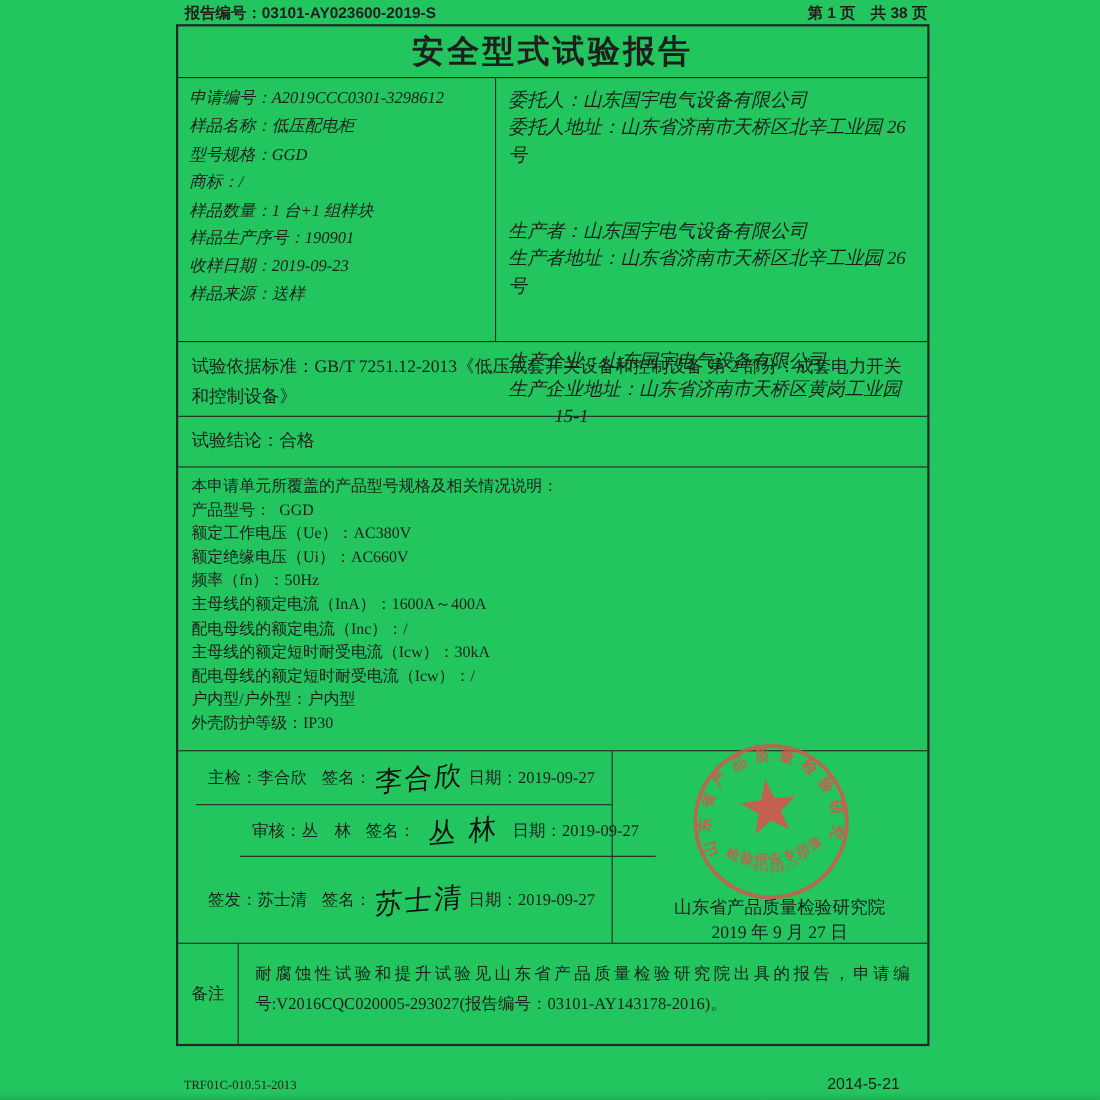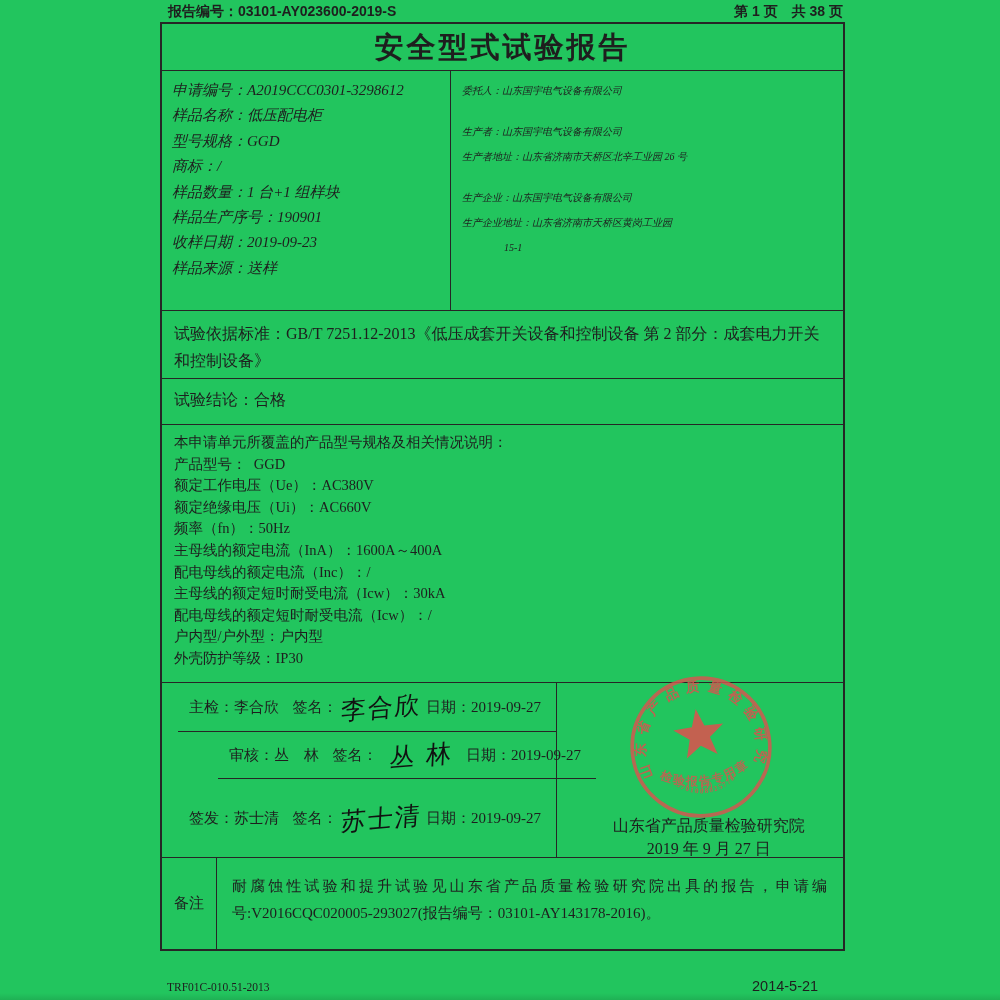--- a/index.html
+++ b/index.html
@@ -28,23 +28,23 @@
     border-bottom:1.5px solid #262626; }
 
   .row-title { top:0; height:47px; text-align:center; }
   .title-text { font-size:29px; font-weight:bold; letter-spacing:3px; line-height:46px; }
 
   .row-info { top:47px; height:240px;font-style:italic; }
   .info-left { position:absolute; left:0; top:0; width:289px; height:100%;
     border-right:1.5px solid #262626; box-sizing:border-box; padding:7px 0 0 10px; }
   .info-left .ln { font-size:15px; line-height:25.4px; white-space:nowrap; }
   .info-right { position:absolute; left:290px; top:0; right:0; height:100%; padding:7px 6px 0 10px; box-sizing:border-box; }
-  .info-right .ln { font-size:10px; line-height:25px; }
+  .info-right .ln { font-size:17px; line-height:25px; }
   .grp { margin-top:0; }
-  .grp + .grp { margin-top:16px; }
+  .grp + .grp { margin-top:44px; }
   .indent { padding-left:42px; }
 
   .row-standard { top:287px; height:68px; padding:9px 12px 0 12px; font-size:16px; line-height:27px; }
   .row-conclusion { top:355px; height:46px; padding:11px 12px 0 12px; font-size:16px; }
 
   .row-details { top:401px; height:258px; padding:7px 12px 0 12px; }
   .row-details .ln { font-size:14.5px; line-height:21.6px; white-space:pre-wrap; }
 
   .row-sign { top:659px; height:175px; border-bottom:1.5px solid #262626; }
   .sign-left { position:absolute; left:16px; top:0; width:379px; height:100%;
@@ -104,20 +104,21 @@
         <div class="ln">型号规格：GGD</div>
         <div class="ln">商标：/</div>
         <div class="ln">样品数量：1 台+1 组样块</div>
         <div class="ln">样品生产序号：190901</div>
         <div class="ln">收样日期：2019-09-23</div>
         <div class="ln">样品来源：送样</div>
       </div>
       <div class="info-right">
         <div class="grp">
           <div class="ln">委托人：山东国宇电气设备有限公司</div>
+          <div class="ln">委托人地址：山东省济南市天桥区北辛工业园 26 号</div>
         </div>
         <div class="grp">
           <div class="ln">生产者：山东国宇电气设备有限公司</div>
           <div class="ln">生产者地址：山东省济南市天桥区北辛工业园 26 号</div>
         </div>
         <div class="grp">
           <div class="ln">生产企业：山东国宇电气设备有限公司</div>
           <div class="ln">生产企业地址：山东省济南市天桥区黄岗工业园</div>
           <div class="ln indent">15-1</div>
         </div>

